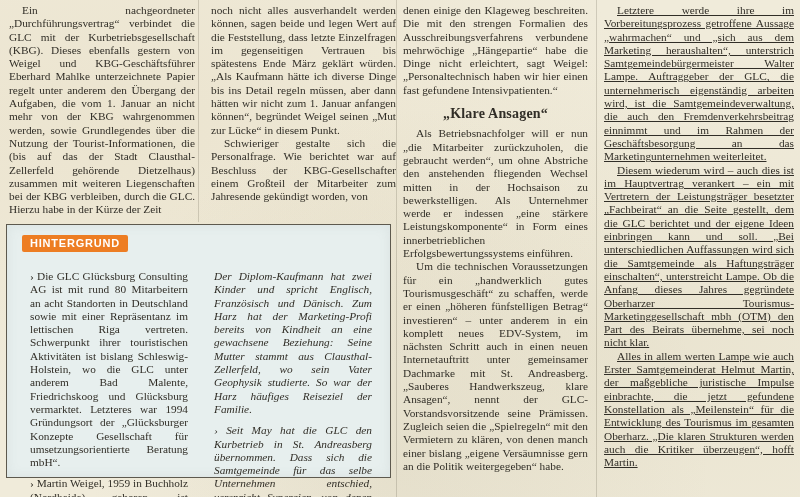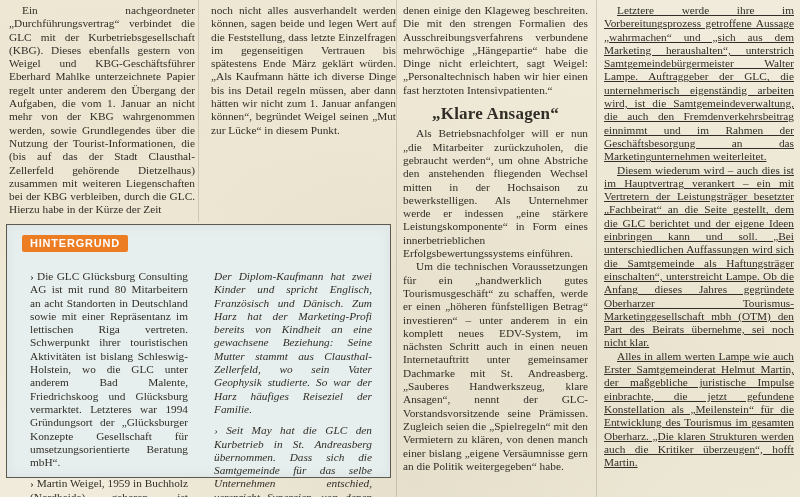--- a/index.html
+++ b/index.html
@@ -39,21 +39,21 @@
   .vrule {
     position:absolute;
     width:1px;
     background:rgba(60,55,40,0.18);
   }
   #rule1 { left:198px; top:0; height:222px; }
   #rule2 { left:396px; top:0; height:497px; }
   #rule3 { left:596px; top:0; height:497px; }
 
   .section-heading {
-    font-size:17px;
+    font-size:14px;
     font-weight:bold;
     text-align:center;
     text-indent:0 !important;
     margin:10px 0 7px 0 !important;
     letter-spacing:0.2px;
   }
 
   .hintergrund-box {
     position:absolute;
     left:6px; top:224px;
@@ -97,24 +97,25 @@
   <div class="vrule" id="rule1"></div>
   <div class="vrule" id="rule2"></div>
   <div class="vrule" id="rule3"></div>
 
   <div class="col" id="col1">
     <p class="indent">Ein nachgeordneter „Durchführungsvertrag“ verbindet die GLC mit der Kurbetriebsgesellschaft (KBG). Dieses ebenfalls gestern von Weigel und KBG-Geschäftsführer Eberhard Mahlke unterzeichnete Papier regelt unter anderem den Übergang der Aufgaben, die vom 1. Januar an nicht mehr von der KBG wahrgenommen werden, sowie Grundlegendes über die Nutzung der Tourist-Informationen, die (bis auf das der Stadt Clausthal-Zellerfeld gehörende Dietzelhaus) zusammen mit weiteren Liegenschaften bei der KBG verbleiben, durch die GLC. Hierzu habe in der Kürze der Zeit</p>
   </div>
 
   <div class="col" id="col2">
     <p>noch nicht alles ausverhandelt werden können, sagen beide und legen Wert auf die Feststellung, dass letzte Einzelfragen im gegenseitigen Vertrauen bis spätestens Ende März geklärt würden. „Als Kaufmann hätte ich diverse Dinge bis ins Detail regeln müssen, aber dann hätten wir nicht zum 1. Januar anfangen können“, begründet Weigel seinen „Mut zur Lücke“ in diesem Punkt.</p>
+    <p class="indent">Schwieriger gestalte sich die Personalfrage. Wie berichtet war auf Beschluss der KBG-Gesellschafter einem Großteil der Mitarbeiter zum Jahresende gekündigt worden, von</p>
   </div>
 
   <div class="col" id="col3">
-    <p>denen einige den Klageweg beschreiten. Die mit den strengen Formalien des Ausschreibungsverfahrens verbundene mehrwöchige „Hängepartie“ habe die Dinge nicht erleichtert, sagt Weigel: „Personaltechnisch haben wir hier einen fast herztoten Intensivpatienten.“</p>
+    <p>denen einige den Klageweg beschreiten. Die mit den strengen Formalien des Ausschreibungsverfahrens verbundene mehrwöchige „Hängepartie“ habe die Dinge nicht erleichtert, sagt Weigel: „Personaltechnisch haben wir hier einen fast gefundene Intensivpatienten.“</p>
     <p class="section-heading">„Klare Ansagen“</p>
     <p class="indent">Als Betriebsnachfolger will er nun „die Mitarbeiter zurückzuholen, die gebraucht werden“, um ohne Abstriche den anstehenden fliegenden Wechsel mitten in der Hochsaison zu bewerkstelligen. Als Unternehmer werde er indessen „eine stärkere Leistungskomponente“ in Form eines innerbetrieblichen Erfolgsbewertungssystems einführen.</p>
     <p class="indent">Um die technischen Voraussetzungen für ein „handwerklich gutes Tourismusgeschäft“ zu schaffen, werde er einen „höheren fünfstelligen Betrag“ investieren“ – unter anderem in ein komplett neues EDV-System, im nächsten Schritt auch in einen neuen Internetauftritt unter gemeinsamer Dachmarke mit St. Andreasberg. „Sauberes Handwerkszeug, klare Ansagen“, nennt der GLC-Vorstandsvorsitzende seine Prämissen. Zugleich seien die „Spielregeln“ mit den Vermietern zu klären, von denen manch einer bislang „eigene Versäumnisse gern an die Politik weitergegeben“ habe.</p>
   </div>
 
   <div class="col" id="col4">
     <p class="indent">Letztere werde ihre im Vorbereitungsprozess getroffene Aussage „wahrmachen“ und „sich aus dem Marketing heraushalten“, unterstrich Samtgemeindebürgermeister Walter Lampe. Auftraggeber der GLC, die unternehmerisch eigenständig arbeiten wird, ist die Samtgemeindeverwaltung, die auch den Fremdenverkehrsbeitrag einnimmt und im Rahmen der Geschäftsbesorgung an das Marketingunternehmen weiterleitet.</p>
     <p class="indent">Diesem wiederum wird – auch dies ist im Hauptvertrag verankert – ein mit Vertretern der Leistungsträger besetzter „Fachbeirat“ an die Seite gestellt, dem die GLC berichtet und der eigene Ideen einbringen kann und soll. „Bei unterschiedlichen Auffassungen wird sich die Samtgemeinde als Haftungsträger einschalten“, unterstreicht Lampe. Ob die Anfang dieses Jahres gegründete Oberharzer Tourismus-Marketinggesellschaft mbh (OTM) den Part des Beirats übernehme, sei noch nicht klar.</p>
     <p class="indent">Alles in allem werten Lampe wie auch Erster Samtgemeinderat Helmut Martin, der maßgebliche juristische Impulse einbrachte, die jetzt gefundene Konstellation als „Meilenstein“ für die Entwicklung des Tourismus im gesamten Oberharz. „Die klaren Strukturen werden auch die Kritiker überzeugen“, hofft Martin.</p>
   </div>

